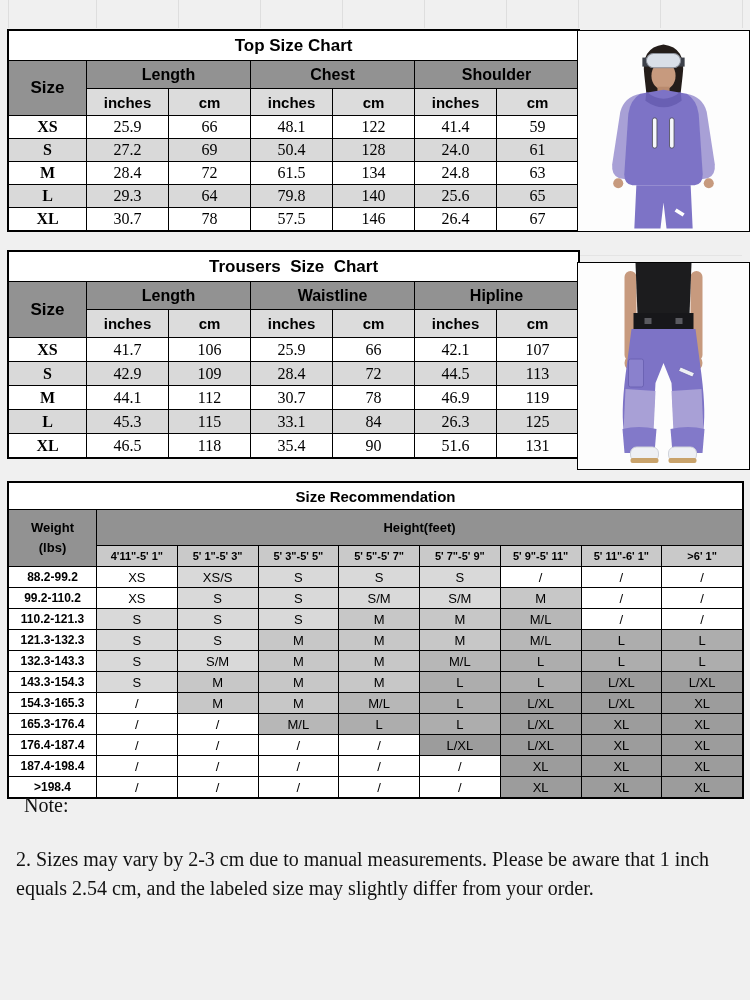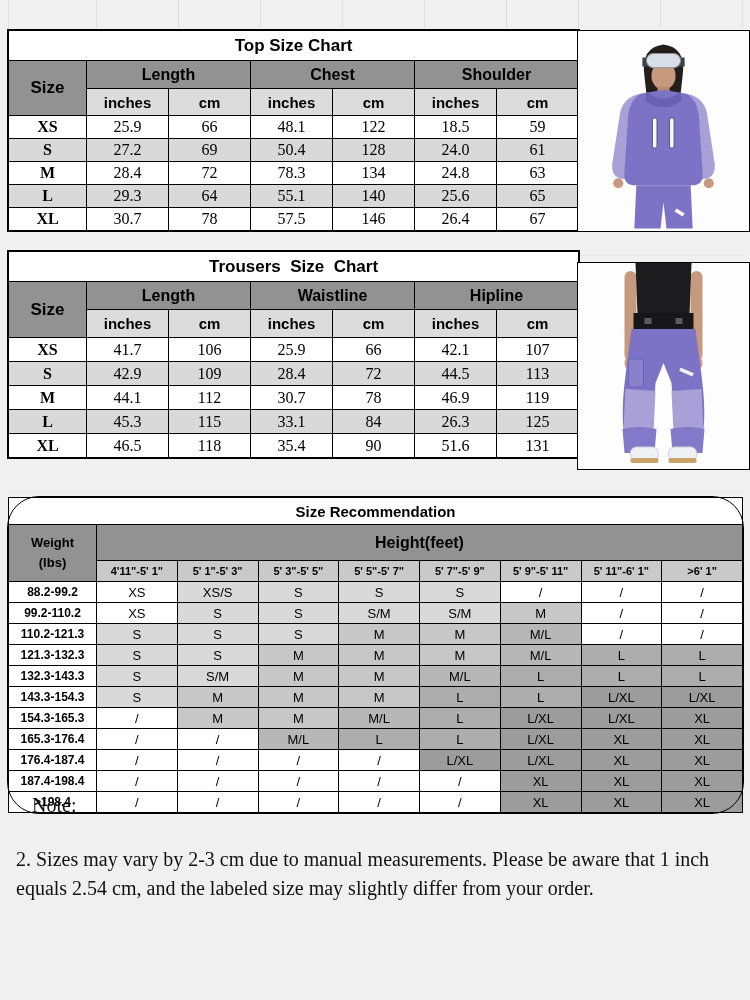--- a/index.html
+++ b/index.html
@@ -30,40 +30,40 @@
   #top_chart .group-row{height:28px;}
   #top_chart .units-row{height:27px;}
   #top_chart tbody tr{height:23px;}
 
   #trousers_chart{left:8px;top:251px;width:570px;}
   #trousers_chart .title-row{height:30px;}
   #trousers_chart .group-row{height:28px;}
   #trousers_chart .units-row{height:28px;}
   #trousers_chart tbody tr{height:24px;}
 
-  #rec_table{left:8px;top:497px;width:734px;border-radius:31px;}
+  #rec_table{left:8px;top:482px;width:734px;}
   #rec_table .title-row{height:27px;}
   #rec_table .title-cell{font-size:15px;}
   #rec_table .h1-row{height:36px;}
   #rec_table .ranges-row{height:21px;}
   #rec_table tbody tr{height:21px;}
   .weight-h{background:#929292;font-weight:700;font-size:13px;line-height:1.55;}
-  .height-h{background:#929292;font-weight:700;font-size:16px;}
+  .height-h{background:#929292;font-weight:700;font-size:13px;}
   .range-h{background:#c9c9c9;font-weight:700;font-size:11px;}
   .weight-cell{font-weight:700;font-size:12px;background:#fff;}
   .rec-cell{font-size:13px;}
 
   .photo-box{position:absolute;left:577px;width:171px;border:1px solid #000;background:#fff;}
   #photo1{top:30px;height:200px;}
   #photo2{top:262px;height:206px;}
   .photo-box svg{display:block;width:100%;height:100%;}
 
   .notes{position:absolute;left:16px;top:794px;width:712px;
     font-family:"Liberation Serif","DejaVu Serif",serif;font-size:20px;color:#111;}
-  .notes .heading{margin:0 0 28px 16px;}
+  .notes .heading{margin:0 0 28px 8px;}
   .notes p{margin:0 0 21px 0;line-height:29px;}
 </style>
 </head>
 <body>
 
 <div>
   <div class="vline" style="left:8px"></div>
     <div class="vline" style="left:96px"></div>
   <div class="vline" style="left:178px"></div>
     <div class="vline" style="left:260px"></div>
@@ -106,46 +106,46 @@
         <th class="unit-h">cm</th>
       </tr>
   </thead>
   <tbody id="top_chart-body">
       <tr>
         <th class="size-cell">XS</th>
         <td class="num-cell">25.9</td>
         <td class="num-cell">66</td>
         <td class="num-cell">48.1</td>
         <td class="num-cell">122</td>
-        <td class="num-cell">18.5</td>
+        <td class="num-cell">41.4</td>
         <td class="num-cell">59</td>
       </tr>
       <tr class="alt">
         <th class="size-cell">S</th>
         <td class="num-cell">27.2</td>
         <td class="num-cell">69</td>
         <td class="num-cell">50.4</td>
         <td class="num-cell">128</td>
         <td class="num-cell">24.0</td>
         <td class="num-cell">61</td>
       </tr>
       <tr>
         <th class="size-cell">M</th>
         <td class="num-cell">28.4</td>
         <td class="num-cell">72</td>
-        <td class="num-cell">78.3</td>
+        <td class="num-cell">61.5</td>
         <td class="num-cell">134</td>
         <td class="num-cell">24.8</td>
         <td class="num-cell">63</td>
       </tr>
       <tr class="alt">
         <th class="size-cell">L</th>
         <td class="num-cell">29.3</td>
         <td class="num-cell">64</td>
-        <td class="num-cell">55.1</td>
+        <td class="num-cell">79.8</td>
         <td class="num-cell">140</td>
         <td class="num-cell">25.6</td>
         <td class="num-cell">65</td>
       </tr>
       <tr>
         <th class="size-cell">XL</th>
         <td class="num-cell">30.7</td>
         <td class="num-cell">78</td>
         <td class="num-cell">57.5</td>
         <td class="num-cell">146</td>

